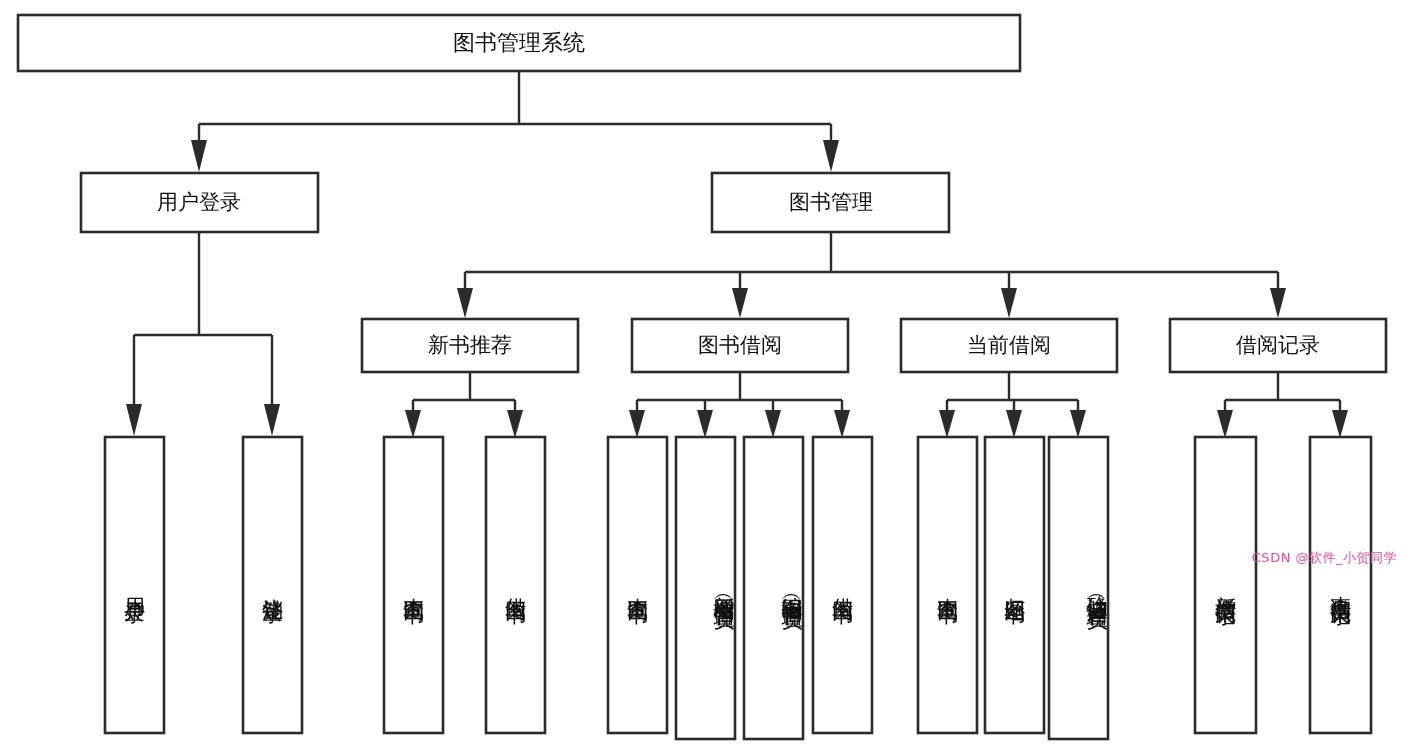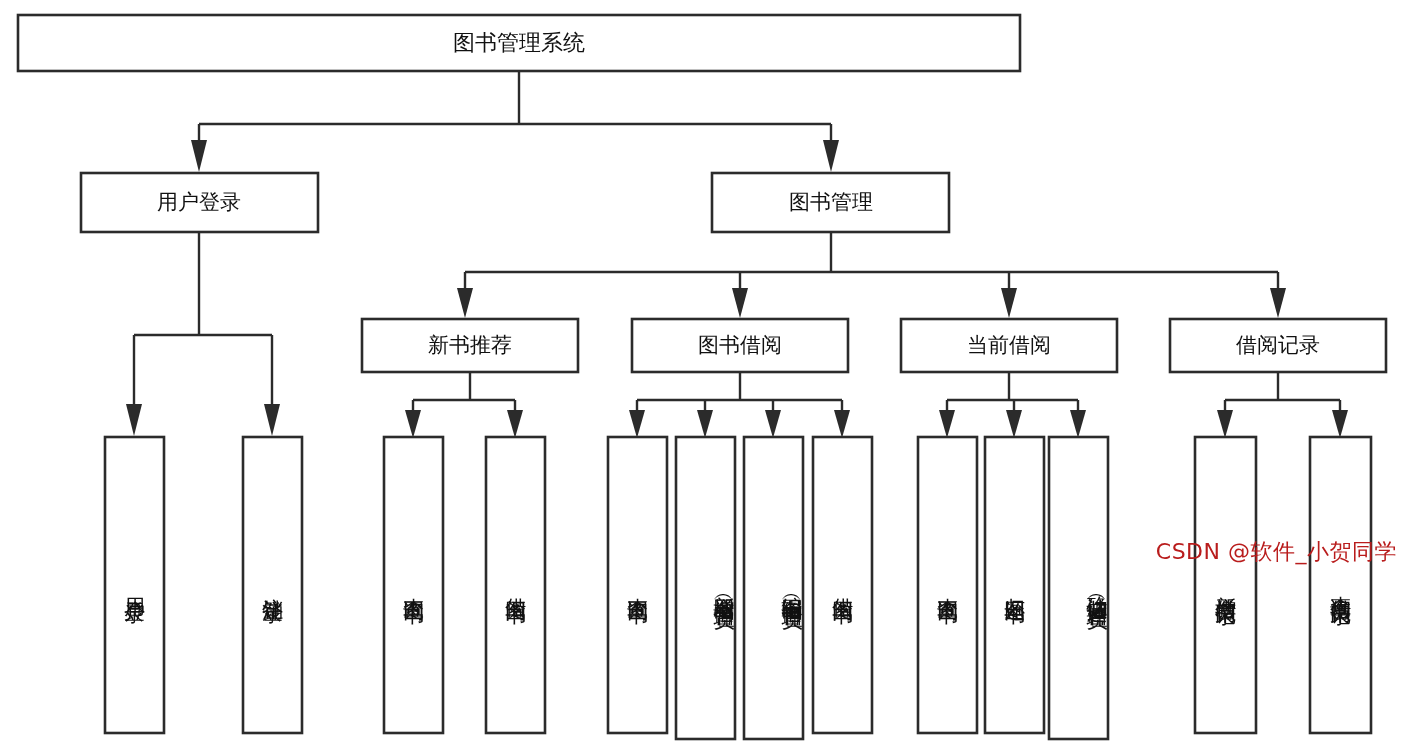--- a/index.html
+++ b/index.html
@@ -76,22 +76,22 @@
     display: flex;
     align-items: center;
     justify-content: center;
     pointer-events: none;
   }
   .watermark {
     position: absolute;
     right: 8px;
     bottom: 6px;
     font-family: "DejaVu Sans", "Liberation Sans", sans-serif;
-    font-size: 22px;
-    color: #b91c1c;
+    font-size: 13px;
+    color: #ec4899;
     letter-spacing: 0.5px;
     white-space: nowrap;
   }
 </style>
 </head>
 <body>
 
 <div id="diagram-root">
 
   <svg class="diagram-canvas" viewBox="0 0 1405 747" xmlns="http://www.w3.org/2000/svg">

